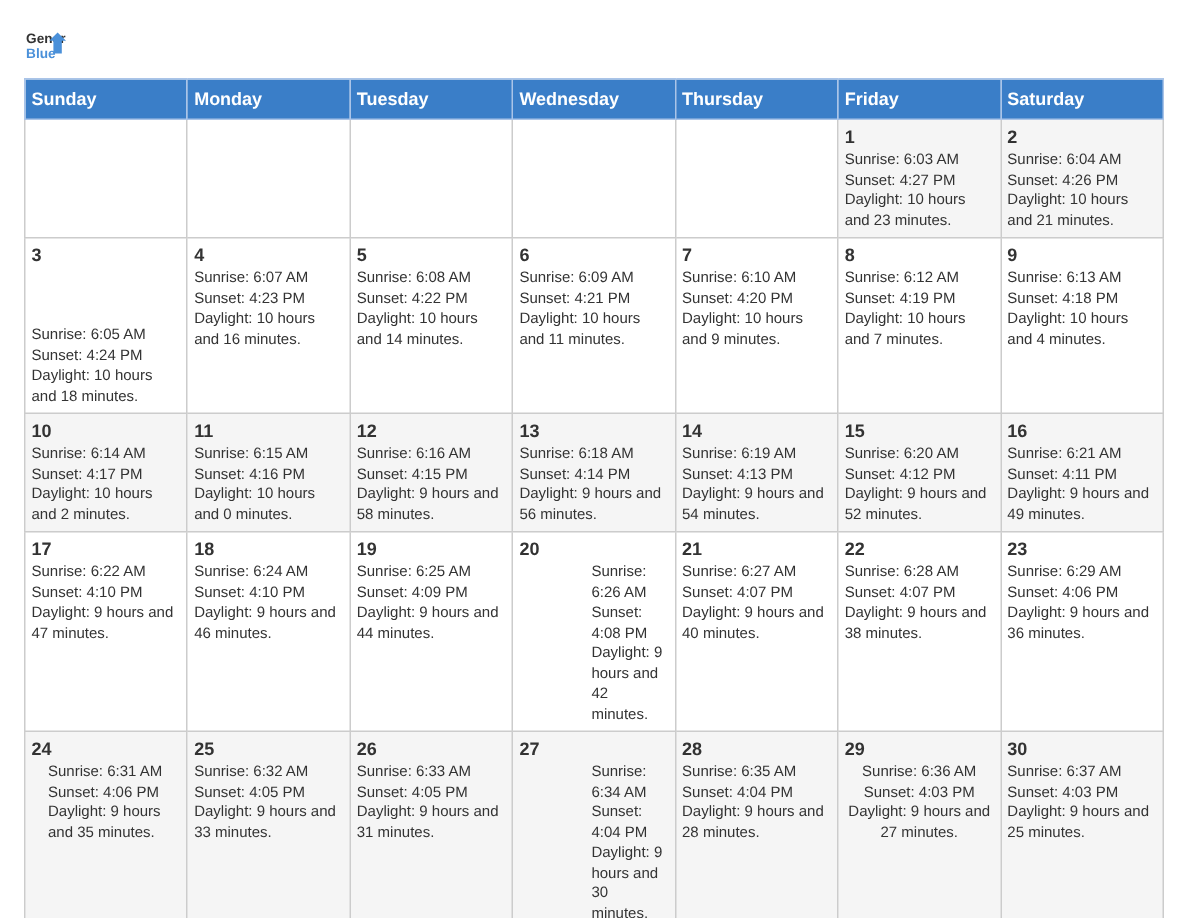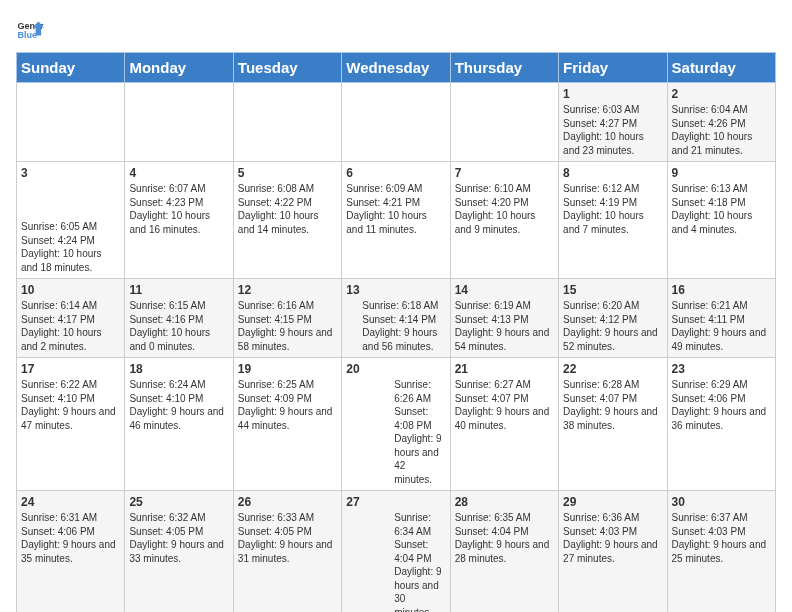--- a/index.html
+++ b/index.html
@@ -40,21 +40,21 @@
     table {
       width: 100%;
       border-collapse: collapse;
       font-size: 11px;
     }
     thead tr th {
       background-color: #3a7ec8;
       color: #fff;
       padding: 6px 4px;
       text-align: left;
-      font-size: 15px;
+      font-size: 12px;
       font-weight: bold;
       border: 1px solid #aac4e8;
     }
     tbody tr td {
       border: 1px solid #ccc;
       vertical-align: top;
       padding: 4px;
       height: 72px;
       width: 14.28%;
       background: #fff;
@@ -189,21 +189,21 @@
 Daylight: 10 hours and 0 minutes.</div>
         </td>
         <td>
           <span class="day-num">12</span>
           <div class="day-info" style="white-space: pre-line;">Sunrise: 6:16 AM
 Sunset: 4:15 PM
 Daylight: 9 hours and 58 minutes.</div>
         </td>
         <td>
           <span class="day-num">13</span>
-          <div class="day-info" style="white-space: pre-line; margin-left: 16px;">Sunrise: 6:18 AM
+          <div class="day-info" style="white-space: pre-line;">Sunrise: 6:18 AM
 Sunset: 4:14 PM
 Daylight: 9 hours and 56 minutes.</div>
         </td>
         <td>
           <span class="day-num">14</span>
           <div class="day-info" style="white-space: pre-line;">Sunrise: 6:19 AM
 Sunset: 4:13 PM
 Daylight: 9 hours and 54 minutes.</div>
         </td>
         <td>
@@ -259,21 +259,21 @@
         <td>
           <span class="day-num">23</span>
           <div class="day-info" style="white-space: pre-line;">Sunrise: 6:29 AM
 Sunset: 4:06 PM
 Daylight: 9 hours and 36 minutes.</div>
         </td>
       </tr>
       <tr>
         <td>
           <span class="day-num">24</span>
-          <div class="day-info" style="white-space: pre-line;">Sunrise: 6:31 AM
+          <div class="day-info" style="white-space: pre-line; margin-left: 11px;">Sunrise: 6:31 AM
 Sunset: 4:06 PM
 Daylight: 9 hours and 35 minutes.</div>
         </td>
         <td>
           <span class="day-num">25</span>
           <div class="day-info" style="white-space: pre-line;">Sunrise: 6:32 AM
 Sunset: 4:05 PM
 Daylight: 9 hours and 33 minutes.</div>
         </td>
         <td>
@@ -289,21 +289,21 @@
 Daylight: 9 hours and 30 minutes.</div>
         </td>
         <td>
           <span class="day-num">28</span>
           <div class="day-info" style="white-space: pre-line;">Sunrise: 6:35 AM
 Sunset: 4:04 PM
 Daylight: 9 hours and 28 minutes.</div>
         </td>
         <td>
           <span class="day-num">29</span>
-          <div class="day-info" style="white-space: pre-line;">Sunrise: 6:36 AM
+          <div class="day-info" style="white-space: pre-line; text-align: center;">Sunrise: 6:36 AM
 Sunset: 4:03 PM
 Daylight: 9 hours and 27 minutes.</div>
         </td>
         <td>
           <span class="day-num">30</span>
           <div class="day-info" style="white-space: pre-line;">Sunrise: 6:37 AM
 Sunset: 4:03 PM
 Daylight: 9 hours and 25 minutes.</div>
         </td>
       </tr>

